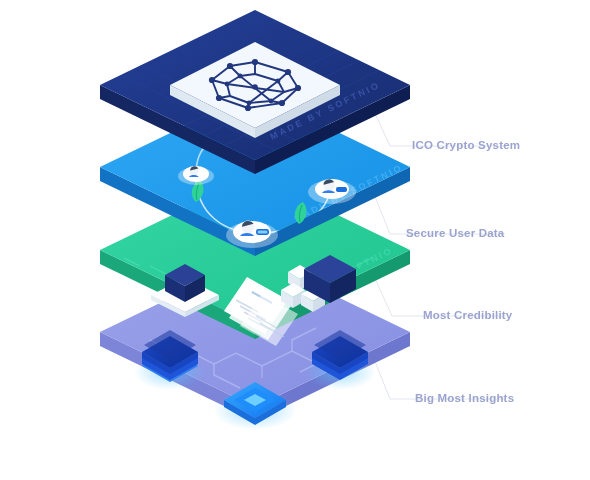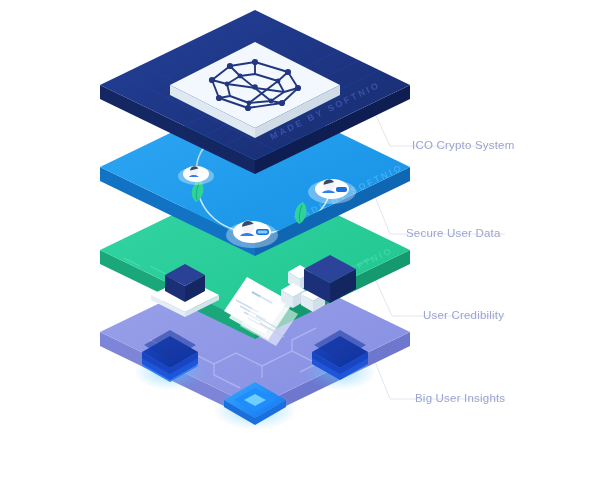--- a/index.html
+++ b/index.html
@@ -10,21 +10,21 @@
     position:relative;
   }
   #stage{position:absolute;inset:0;}
   #stage svg{display:block;}
   .lbl{
     position:absolute;
     font-size:11.5px;
     letter-spacing:.2px;
     color:#9ba4cf;
     white-space:nowrap;
-    font-weight:400;
+    font-weight:700;
   }
 </style>
 </head>
 <body>
 
 <div id="stage">
 <svg width="590" height="480" viewBox="0 0 590 480" xmlns="http://www.w3.org/2000/svg">
   <defs>
 
     <linearGradient id="gTop1" x1="0" y1="0" x2="1" y2="1">
@@ -298,14 +298,14 @@
       <circle cx="271" cy="101" r="2.4"></circle>
           <circle cx="227" cy="84" r="2.4"></circle>
       <circle cx="249" cy="103" r="2.4"></circle>
     </g>
   </g>
 </svg>
 </div>
 
 <div class="lbl" style="left:412px;top:139px;">ICO Crypto System</div>
 <div class="lbl" style="left:406px;top:227px;">Secure User Data</div>
-<div class="lbl" style="left:423px;top:309px;">User Credibility</div>
-<div class="lbl" style="left:415px;top:392px;">Big User Insights</div>
+<div class="lbl" style="left:423px;top:309px;">Most Credibility</div>
+<div class="lbl" style="left:415px;top:392px;">Big Most Insights</div>
 
 </body></html>

